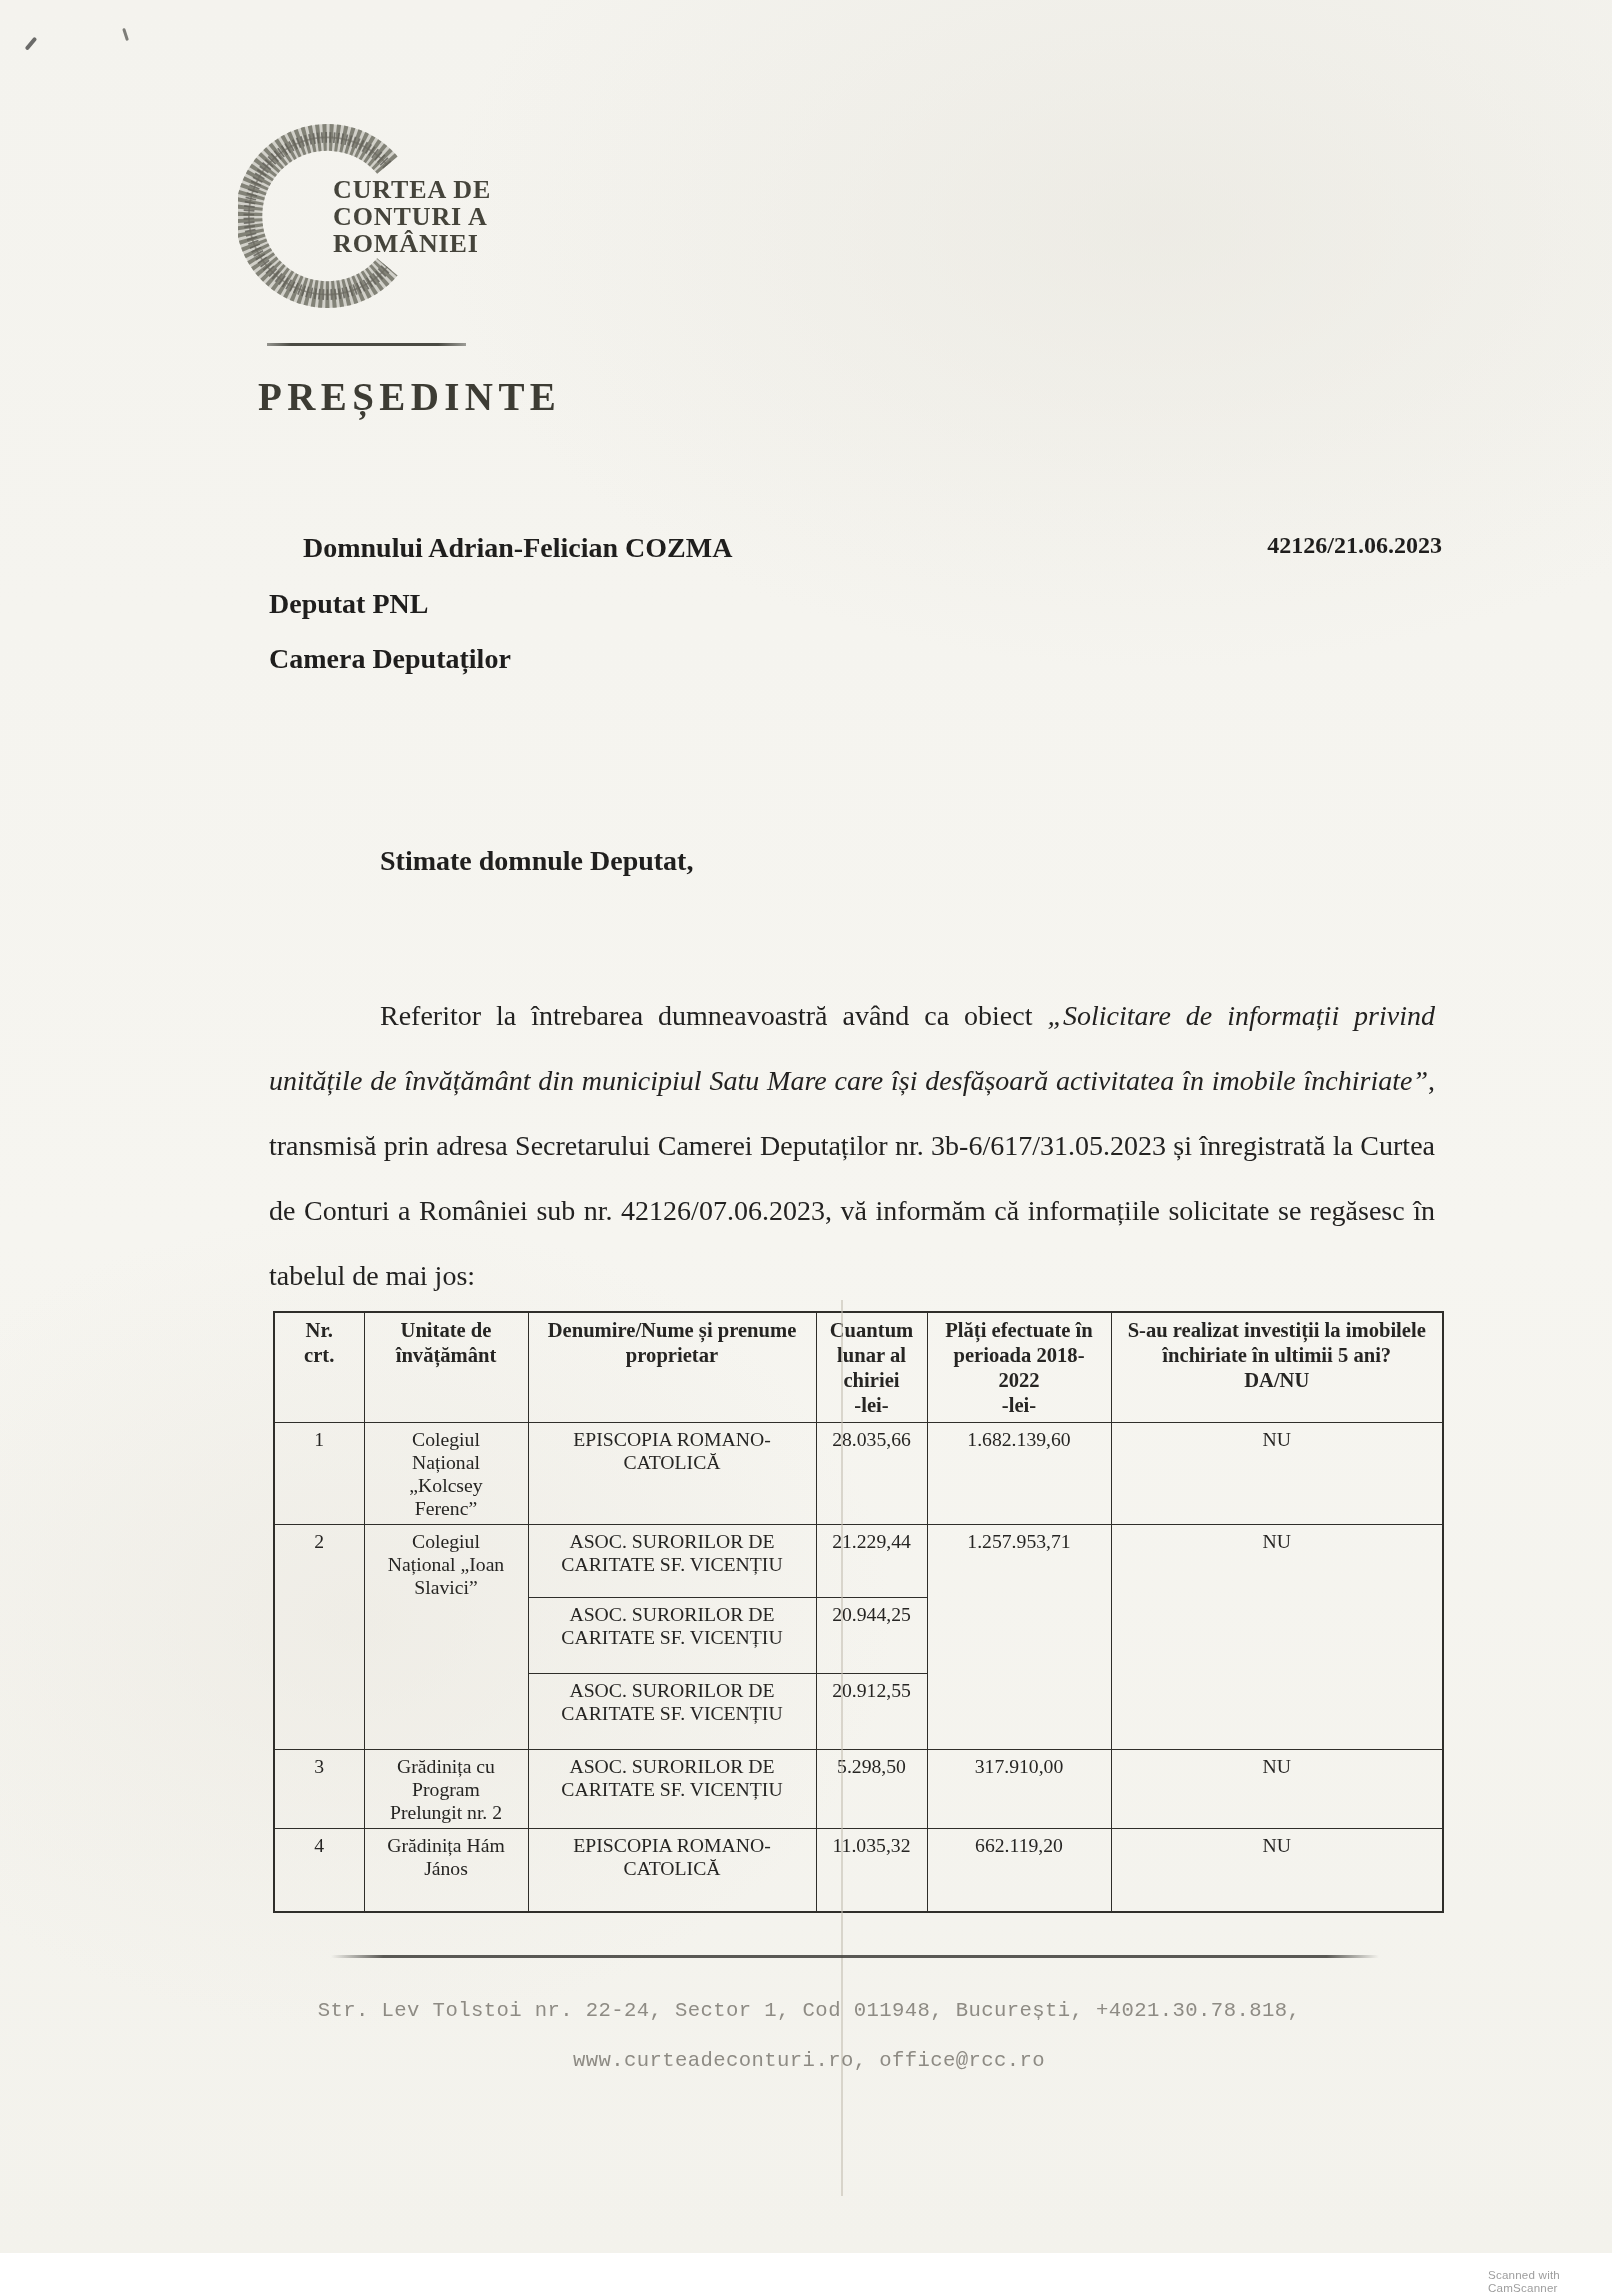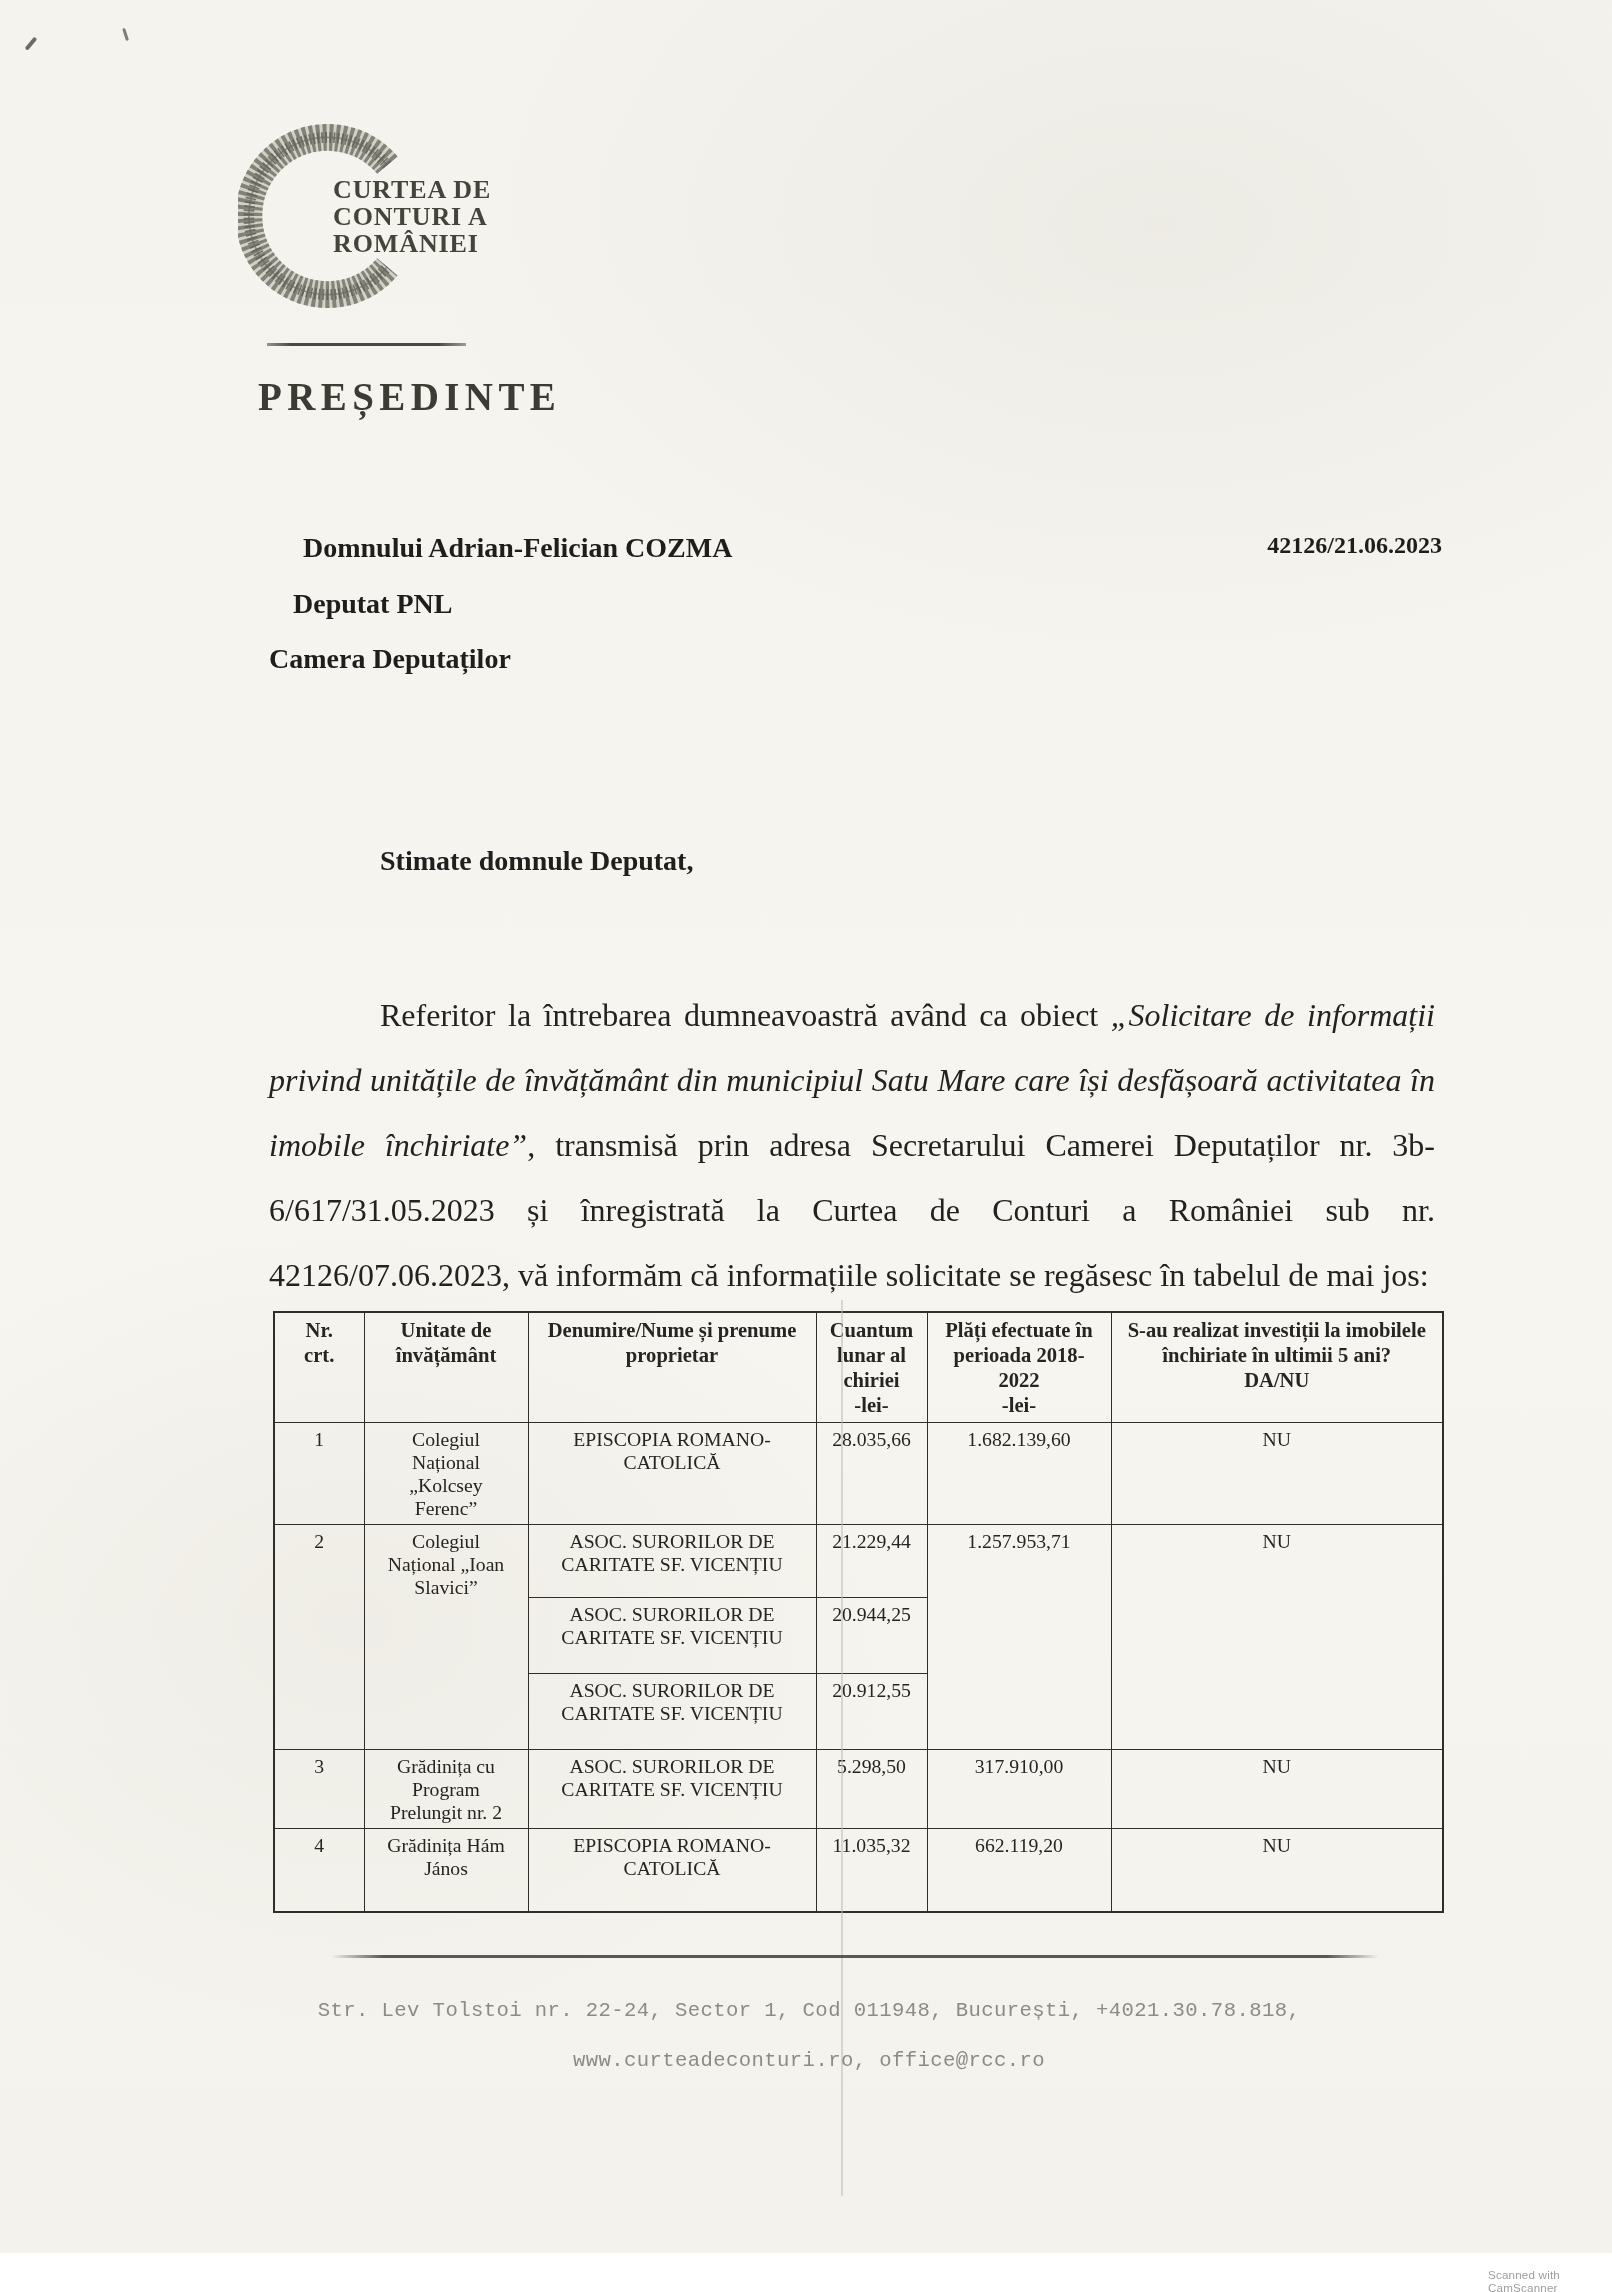--- a/index.html
+++ b/index.html
@@ -31,32 +31,32 @@
     position:absolute; left:267px; top:343px; width:199px; height:2.7px;
     background:linear-gradient(90deg, rgba(70,70,64,.55), #4a4a43 12%, #4a4a43 86%, rgba(70,70,64,.5));
   }
   #office-title {
     position:absolute; left:258px; top:374px;
     font-weight:bold; font-size:39px; letter-spacing:5.4px; color:#3d3c34;
   }
 
   .addr-line { position:absolute; left:269px; font-weight:bold; font-size:28px; color:#1f1e1d; }
   #recipient-name { top:532px;margin-left:34px; }
-  #recipient-position { top:588px;margin-left:24px; }
+  #recipient-position { top:588px; }
   #recipient-chamber { top:643px; }
   #registration-number {
     position:absolute; left:985px; top:532px; width:457px; text-align:right;
     font-weight:bold; font-size:24px; color:#1f1e1d;
   }
 
   #salutation { position:absolute; left:380px; top:845px; font-weight:bold; font-size:28px; color:#201f1e; }
 
   #body-paragraph {
     position:absolute; left:269px; top:983px; width:1166px;
-    font-size:32px; line-height:65px; text-align:justify; text-indent:111px;
+    font-size:28px; line-height:65px; text-align:justify; text-indent:111px;
     color:#232221;
   }
   #body-paragraph .quoted { font-style:italic; }
 
   #units-table {
     position:absolute; left:273px; top:1311px; width:1170px;
     border-collapse:collapse; table-layout:fixed;
     font-size:19.7px; line-height:23px; color:#262523;
     border:2.7px solid #2f2e2a;
   }

